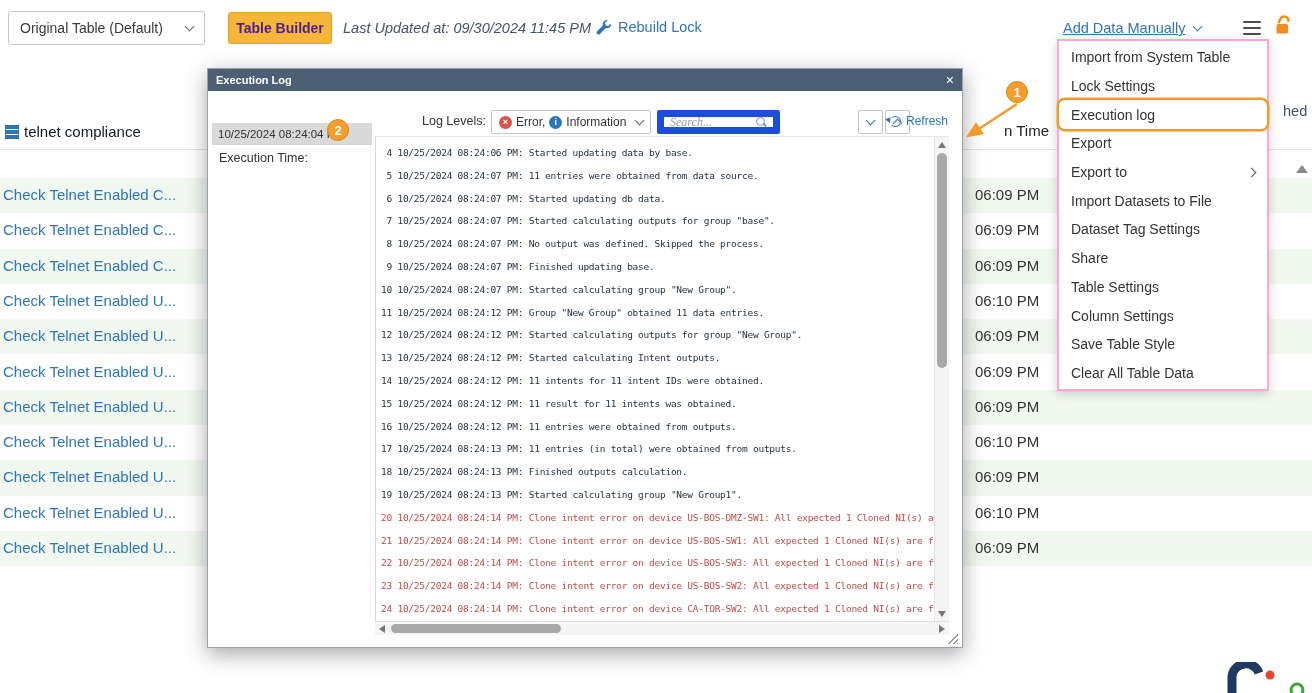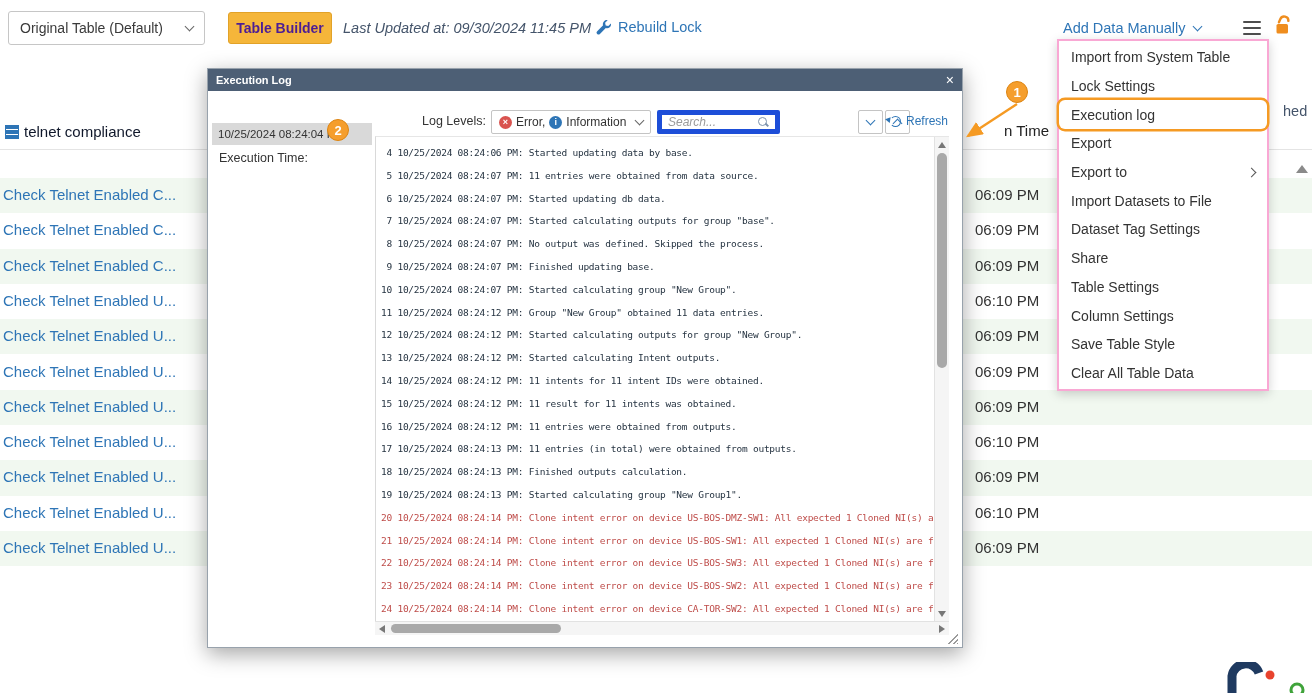--- a/index.html
+++ b/index.html
@@ -15,21 +15,21 @@
   .chev { display: inline-block; width: 7px; height: 7px; border-right: 1.6px solid #666;
     border-bottom: 1.6px solid #666; transform: rotate(45deg); margin-top: -4px; }
   .chev.blue { border-color: #2E75B6; }
   .btn-builder { position: absolute; left: 228px; top: 12px; width: 104px; height: 32px;
     background: #F5B63A; border: 1px solid #E2A228; border-radius: 3px; font-size: 14px; font-weight: bold;
     color: #4c1d95; display: flex; align-items: center; justify-content: center; cursor: pointer; }
   .last-updated { position: absolute; left: 343px; top: 20px; font-size: 14.5px; font-style: italic; color: #44546A; }
   .rebuild { position: absolute; left: 595px; top: 19px; display: flex; align-items: center; gap: 7px;
     color: #2E75B6; font-size: 14.5px; cursor: pointer; }
   .add-data { position: absolute; left: 1063px; top: 20px; display: flex; align-items: center; gap: 8px;
-    color: #2E75B6; font-size: 14.5px; cursor: pointer; }
+    color: #2E75B6; font-size: 14.5px; cursor: pointer; text-decoration: underline; }
   .hamburger { position: absolute; left: 1243px; top: 21px; width: 18px; cursor: pointer; }
   .hamburger div { height: 2.4px; background: #4d4d4d; margin-bottom: 3.6px; border-radius: 1px; }
   .lock { position: absolute; left: 1273px; top: 14px; cursor: pointer; }
 
   
   .table-layer { position: absolute; inset: 56px 0 0 0; z-index: 1; }
   .tab-icon { position: absolute; left: 5px; top: 69px; width: 14px; height: 14px; border: 1px solid #2e75b6;
     background: linear-gradient(to bottom, #2e75b6 0 3px, #fff 3px 4px, #2e75b6 4px 8px, #fff 8px 9px, #2e75b6 9px 14px); }
   .tab-label { position: absolute; left: 24px; top: 67px; font-size: 15px; color: #0f172a; cursor: pointer; }
   .hdr-line { position: absolute; left: 0; top: 93px; width: 1312px; height: 1px; background: #e4e4e4; }
@@ -63,22 +63,22 @@
     font-size: 11.5px; color: #333; display: flex; align-items: center; padding: 0 6px; cursor: pointer; }
   .m-levels-label { position: absolute; left: 214px; top: 45px; font-size: 12.5px; color: #333; }
   .m-levels { position: absolute; left: 283px; top: 41px; width: 160px; height: 24px; border: 1px solid #c4c4c4;
     border-radius: 2px; display: flex; align-items: center; gap: 4px; padding: 0 7px; font-size: 12px;
     color: #333; background: #fff; cursor: pointer; }
   .lvl-ico { width: 13px; height: 13px; border-radius: 50%; color: #fff; font-size: 9px; font-weight: bold;
     display: flex; align-items: center; justify-content: center; flex: 0 0 auto; line-height: 1; }
   .lvl-err { background: #D9534F; }
   .lvl-inf { background: #2E75B6; }
   .m-levels .chev { margin-left: auto; }
-  .m-search { position: absolute; left: 449px; top: 41px; width: 123px; height: 24px; border: 5px solid #1d4ed8;
-    border-radius: 2px; display: flex; align-items: center; padding: 0 6px; background: #fff; }
+  .m-search { position: absolute; left: 449px; top: 41px; width: 123px; height: 24px; border: 7px solid #1d4ed8;
+    border-radius: 2px; display: flex; align-items: center; padding: 0 6px; background: #fff; font-family: Liberation Serif, serif; }
   .m-search input { border: none; outline: none; width: 100%; font-size: 12px; font-style: italic;
     color: #555; font-family: inherit; background: transparent; }
   .m-search input::placeholder { color: #9b9b9b; font-style: italic; }
   .mag { position: relative; width: 12px; height: 12px; flex: 0 0 auto; }
   .mag::before { content: ''; position: absolute; left: 1px; top: 1px; width: 7px; height: 7px;
     border: 1.5px solid #7d93ad; border-radius: 50%; }
   .mag::after { content: ''; position: absolute; left: 8px; top: 8px; width: 4px; height: 1.6px;
     background: #7d93ad; transform: rotate(45deg); }
   .m-btn { position: absolute; top: 41px; width: 25px; height: 24px; border: 1px solid #c4c4c4;
     background: #fff; border-radius: 2px; display: flex; align-items: center; justify-content: center; cursor: pointer; }

